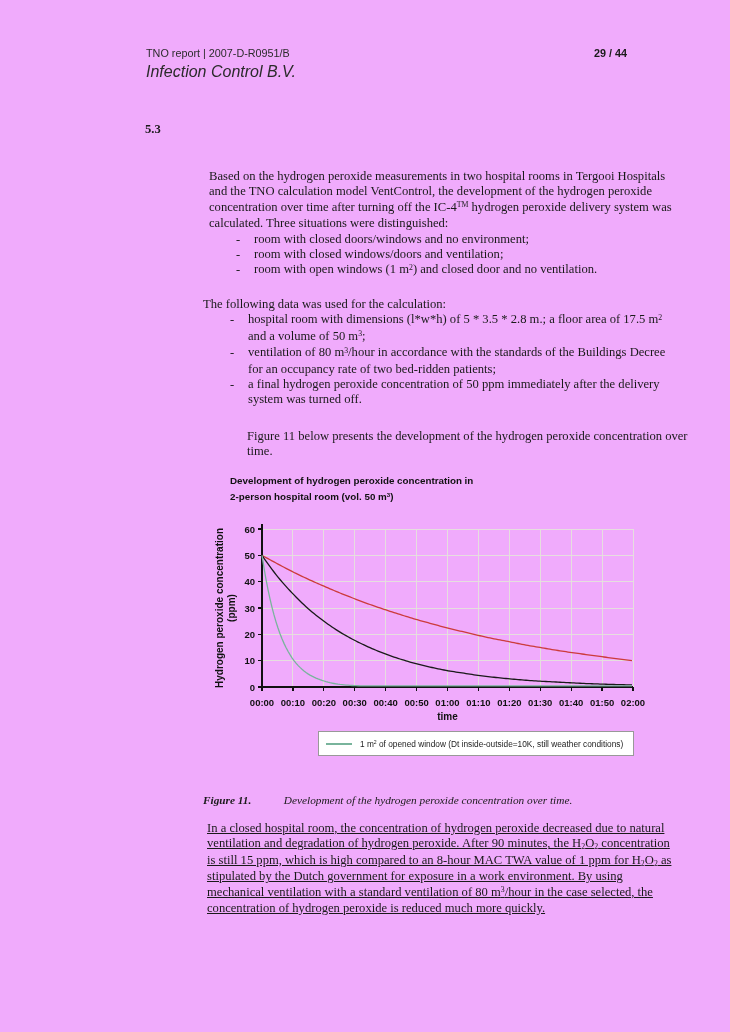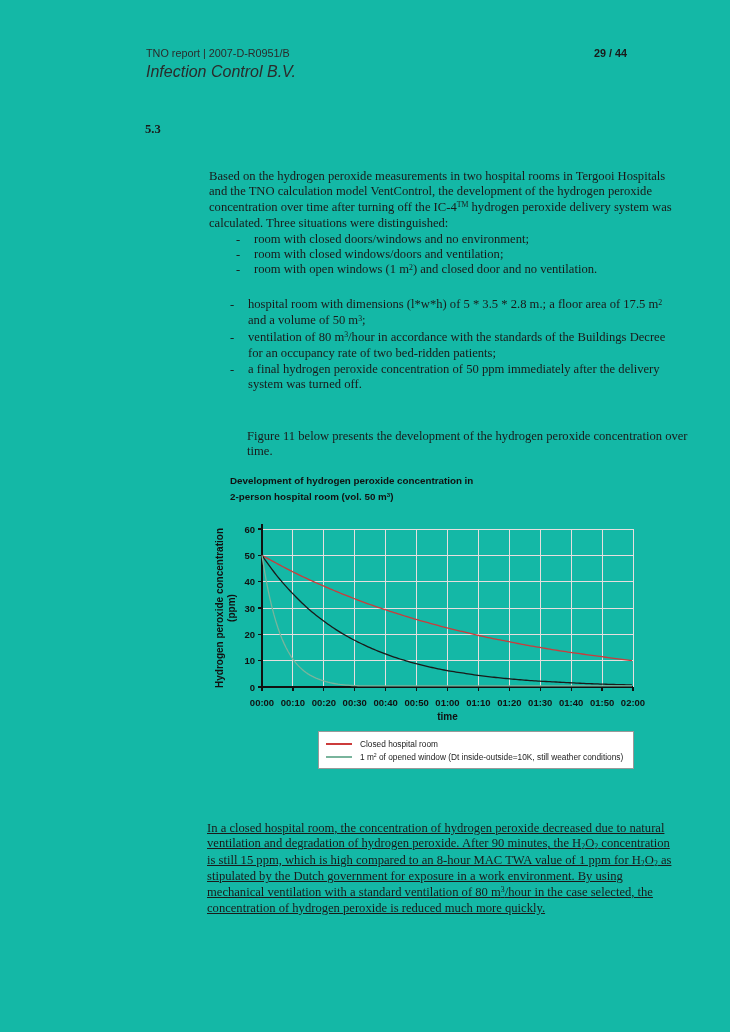--- a/index.html
+++ b/index.html
@@ -1,16 +1,16 @@
 <!DOCTYPE html>
 <html><head>
 <meta charset="utf-8">
 <style>
   html,body{margin:0;padding:0;background:#ffffff;}
-  .page{position:relative;width:730px;height:1032px;background:#14b8a6;overflow:hidden;
+  .page{position:relative;width:730px;height:1032px;background:#f0abfc;overflow:hidden;
         color:#1a1a1a;font-family:"Liberation Serif",serif;}
   .abs{position:absolute;}
   .sans{font-family:"Liberation Sans",sans-serif;}
   .serif{font-family:"Liberation Serif",serif;}
 
   
   .header-left{left:146px;top:47px;}
   .header-line1{font-size:10.8px;color:#2b2b2b;}
   .header-line2{font-size:16px;color:#2b2b2b;font-style:italic;margin-top:4px;}
   .page-number{left:500px;top:47px;width:127px;text-align:right;font-weight:bold;font-size:10.8px;}
@@ -77,20 +77,21 @@
       <span class="dash">-</span>
       <span class="btext"><span>room with closed windows/doors and ventilation;</span></span>
     </div>
     <div class="bullet-row">
       <span class="dash">-</span>
       <span class="btext"><span>room with open windows (1 m</span><span class="sup">2</span><span>) and closed door and no ventilation.</span></span>
     </div>
   </div>
 
   <div class="abs block-p2 bodyblock serif">
+    <div>The following data was used for the calculation:</div>
     <div class="bullet-row">
       <span class="dash">-</span>
       <span class="btext"><span>hospital room with dimensions (l*w*h) of 5 * 3.5 * 2.8 m.; a floor area of 17.5 m</span><span class="sup">2</span><span> and a volume of 50 m</span><span class="sup">3</span><span>;</span></span>
     </div>
     <div class="bullet-row">
       <span class="dash">-</span>
       <span class="btext"><span>ventilation of 80 m</span><span class="sup">3</span><span>/hour in accordance with the standards of the Buildings Decree for an occupancy rate of two bed-ridden patients;</span></span>
     </div>
     <div class="bullet-row">
       <span class="dash">-</span>
@@ -175,25 +176,25 @@
       <text x="23" y="87" text-anchor="middle" class="ax-label" transform="rotate(-90 23 87)">Hydrogen peroxide concentration</text>
       <text x="35" y="87" text-anchor="middle" class="ax-label" transform="rotate(-90 35 87)">(ppm)</text>
       <text x="247.5" y="199" text-anchor="middle" class="ax-label">time</text>
       <polyline points="62,34.33 64,35.46 66,36.57 68,37.67 70,38.76 72,39.85 74,40.92 76,41.99 78,43.06 80,44.14 82,45.22 84,46.28 86,47.34 88,48.39 90,49.43 92,50.45 94,51.46 96,52.43 98,53.40 100,54.36 102,55.31 104,56.26 106,57.20 108,58.12 110,59.04 112,59.94 114,60.84 116,61.73 118,62.61 120,63.49 122,64.35 124,65.22 126,66.09 128,66.96 130,67.82 132,68.68 134,69.52 136,70.36 138,71.19 140,72.01 142,72.82 144,73.61 146,74.40 148,75.19 150,75.96 152,76.74 154,77.50 156,78.27 158,79.03 160,79.80 162,80.55 164,81.30 166,82.04 168,82.77 170,83.50 172,84.21 174,84.90 176,85.59 178,86.27 180,86.95 182,87.63 184,88.29 186,88.95 188,89.62 190,90.28 192,90.93 194,91.58 196,92.22 198,92.86 200,93.49 202,94.12 204,94.75 206,95.38 208,95.99 210,96.61 212,97.21 214,97.82 216,98.41 218,98.98 220,99.54 222,100.09 224,100.64 226,101.19 228,101.72 230,102.26 232,102.79 234,103.35 236,103.91 238,104.46 240,105.01 242,105.55 244,106.08 246,106.62 248,107.14 250,107.63 252,108.11 254,108.59 256,109.07 258,109.54 260,110.01 262,110.48 264,110.96 266,111.45 268,111.93 270,112.41 272,112.89 274,113.36 276,113.83 278,114.29 280,114.75 282,115.20 284,115.65 286,116.10 288,116.54 290,116.97 292,117.41 294,117.83 296,118.22 298,118.60 300,118.98 302,119.35 304,119.73 306,120.10 308,120.46 310,120.85 312,121.27 314,121.68 316,122.10 318,122.51 320,122.91 322,123.31 324,123.71 326,124.08 328,124.43 330,124.77 332,125.12 334,125.46 336,125.79 338,126.13 340,126.46 342,126.81 344,127.16 346,127.50 348,127.84 350,128.18 352,128.52 354,128.85 356,129.18 358,129.49 360,129.81 362,130.12 364,130.42 366,130.73 368,131.03 370,131.33 372,131.62 374,131.90 376,132.18 378,132.45 380,132.72 382,132.99 384,133.26 386,133.53 388,133.80 390,134.08 392,134.36 394,134.63 396,134.90 398,135.17 400,135.44 402,135.71 404,135.99 406,136.26 408,136.54 410,136.81 412,137.09 414,137.35 416,137.62 418,137.88 420,138.12 422,138.37 424,138.61 426,138.85 428,139.08 430,139.32 432,139.55" fill="none" stroke="#cc3b3b" stroke-width="1.3"></polyline>
       <polyline points="62,34.33 64,37.27 66,40.14 68,42.95 70,45.69 72,48.38 74,51.00 76,53.57 78,56.06 80,58.47 82,60.82 84,63.12 86,65.37 88,67.57 90,69.72 92,71.83 94,73.92 96,75.99 98,78.01 100,79.99 102,81.92 104,83.81 106,85.65 108,87.46 110,89.19 112,90.89 114,92.54 116,94.16 118,95.74 120,97.29 122,98.81 124,100.29 126,101.76 128,103.19 130,104.59 132,105.96 134,107.30 136,108.61 138,109.89 140,111.13 142,112.33 144,113.51 146,114.65 148,115.78 150,116.88 152,117.95 154,119.00 156,120.03 158,121.05 160,122.04 162,123.01 164,123.95 166,124.88 168,125.79 170,126.67 172,127.55 174,128.42 176,129.26 178,130.09 180,130.89 182,131.68 184,132.45 186,133.21 188,133.94 190,134.65 192,135.35 194,136.04 196,136.70 198,137.36 200,138.00 202,138.63 204,139.24 206,139.85 208,140.44 210,141.02 212,141.58 214,142.13 216,142.67 218,143.19 220,143.70 222,144.19 224,144.68 226,145.15 228,145.61 230,146.06 232,146.50 234,146.95 236,147.38 238,147.80 240,148.21 242,148.61 244,149.01 246,149.39 248,149.76 250,150.08 252,150.40 254,150.72 256,151.02 258,151.32 260,151.62 262,151.91 264,152.22 266,152.55 268,152.87 270,153.18 272,153.48 274,153.78 276,154.07 278,154.36 280,154.62 282,154.87 284,155.12 286,155.36 288,155.59 290,155.82 292,156.05 294,156.27 296,156.49 298,156.71 300,156.92 302,157.12 304,157.32 306,157.52 308,157.71 310,157.90 312,158.08 314,158.26 316,158.43 318,158.60 320,158.77 322,158.93 324,159.09 326,159.24 328,159.39 330,159.53 332,159.67 334,159.80 336,159.93 338,160.06 340,160.19 342,160.30 344,160.41 346,160.51 348,160.62 350,160.72 352,160.82 354,160.91 356,161.01 358,161.12 360,161.23 362,161.33 364,161.44 366,161.54 368,161.64 370,161.73 372,161.83 374,161.94 376,162.05 378,162.16 380,162.26 382,162.36 384,162.45 386,162.55 388,162.63 390,162.70 392,162.77 394,162.84 396,162.91 398,162.97 400,163.04 402,163.10 404,163.17 406,163.25 408,163.32 410,163.39 412,163.45 414,163.52 416,163.58 418,163.64 420,163.67 422,163.71 424,163.74 426,163.78 428,163.81 430,163.84 432,163.88" fill="none" stroke="#1a1a1a" stroke-width="1.3"></polyline>
       <polyline points="62,34.33 64,46.92 66,58.30 68,68.60 70,77.91 72,86.33 74,93.94 76,100.83 78,107.06 80,112.68 82,117.76 84,122.36 86,126.52 88,130.29 90,133.69 92,136.77 94,139.56 96,142.07 98,144.34 100,146.40 102,148.26 104,149.95 106,151.47 108,152.85 110,154.08 112,155.19 114,156.20 116,157.11 118,157.94 120,158.69 122,159.37 124,160.00 126,160.61 128,161.16 130,161.66 132,162.10 134,162.50 136,162.86 138,163.18 140,163.45 142,163.67 144,163.87 146,164.05 148,164.22 150,164.37 152,164.51 154,164.64 156,164.71 158,164.74 160,164.78 162,164.81 164,164.85 166,164.88 168,164.91 170,164.94 172,164.95 174,164.95 176,164.95 178,164.95 180,164.95 182,164.95 184,164.95 186,164.95 188,164.95 190,164.95 192,164.95 194,164.95 196,164.95 198,164.95 200,164.95 202,164.95 204,164.95 206,164.95 208,164.95 210,164.95 212,164.95 214,164.95 216,164.95 218,164.95 220,164.95 222,164.95 224,164.95 226,164.95 228,164.95 230,164.95 232,164.95 234,164.95 236,164.95 238,164.95 240,164.95 242,164.95 244,164.95 246,164.95 248,164.95 250,164.95 252,164.95 254,164.95 256,164.95 258,164.95 260,164.95 262,164.95 264,164.95 266,164.95 268,164.95 270,164.95 272,164.95 274,164.95 276,164.95 278,164.95 280,164.95 282,164.95 284,164.95 286,164.95 288,164.95 290,164.95 292,164.95 294,164.95 296,164.95 298,164.95 300,164.95 302,164.95 304,164.95 306,164.95 308,164.95 310,164.95 312,164.95 314,164.95 316,164.95 318,164.95 320,164.95 322,164.95 324,164.95 326,164.95 328,164.95 330,164.95 332,164.95 334,164.95 336,164.95 338,164.95 340,164.95 342,164.95 344,164.95 346,164.95 348,164.95 350,164.95 352,164.95 354,164.95 356,164.95 358,164.95 360,164.95 362,164.95 364,164.95 366,164.95 368,164.95 370,164.95 372,164.95 374,164.95 376,164.95 378,164.95 380,164.95 382,164.95 384,164.95 386,164.95 388,164.95 390,164.95 392,164.95 394,164.95 396,164.95 398,164.95 400,164.95 402,164.95 404,164.95 406,164.95 408,164.95 410,164.95 412,164.95 414,164.95 416,164.95 418,164.95 420,164.95 422,164.95 424,164.95 426,164.95 428,164.95 430,164.95 432,164.95" fill="none" stroke="#79b49c" stroke-width="1.3"></polyline>
     </svg>
 
   <div id="legend-box" class="abs legend">
       <div class="legend-row">
-        <span class="legend-swatch" style="background: rgb(204, 59, 59);"></span>
-        <span class="legend-label"><span>Closed hospital room</span></span>
-      </div>
-      <div class="legend-row">
         <span class="legend-swatch" style="background: rgb(121, 180, 156);"></span>
         <span class="legend-label"><span>1 m</span><span class="sup">2</span><span> of opened window (Dt inside-outside=10K, still weather conditions)</span></span>
       </div>
     </div>
 
+  <div class="abs caption serif">
+    <span class="cap-label">Figure 11.</span>
+    <span class="cap-text">Development of the hydrogen peroxide concentration over time.</span>
+  </div>
 
   <div class="abs block-p4 bodyblock serif"><span>In a closed hospital room, the concentration of hydrogen peroxide decreased due to natural ventilation and degradation of hydrogen peroxide. After 90 minutes, the H</span><span class="sub">2</span><span>O</span><span class="sub">2</span><span> concentration is still 15 ppm, which is high compared to an 8-hour MAC TWA value of 1 ppm for H</span><span class="sub">2</span><span>O</span><span class="sub">2</span><span> as stipulated by the Dutch government for exposure in a work environment. By using mechanical ventilation with a standard ventilation of 80 m</span><span class="sup">3</span><span>/hour in the case selected, the concentration of hydrogen peroxide is reduced much more quickly.</span></div>
 
 </div>
 
 </body></html>

